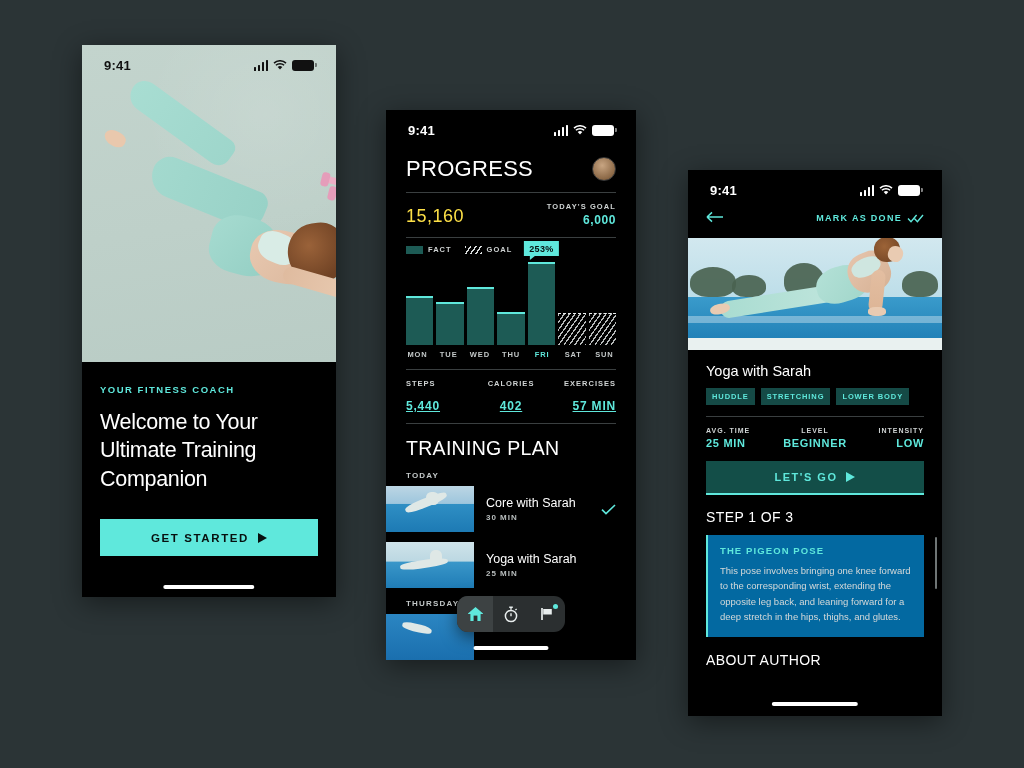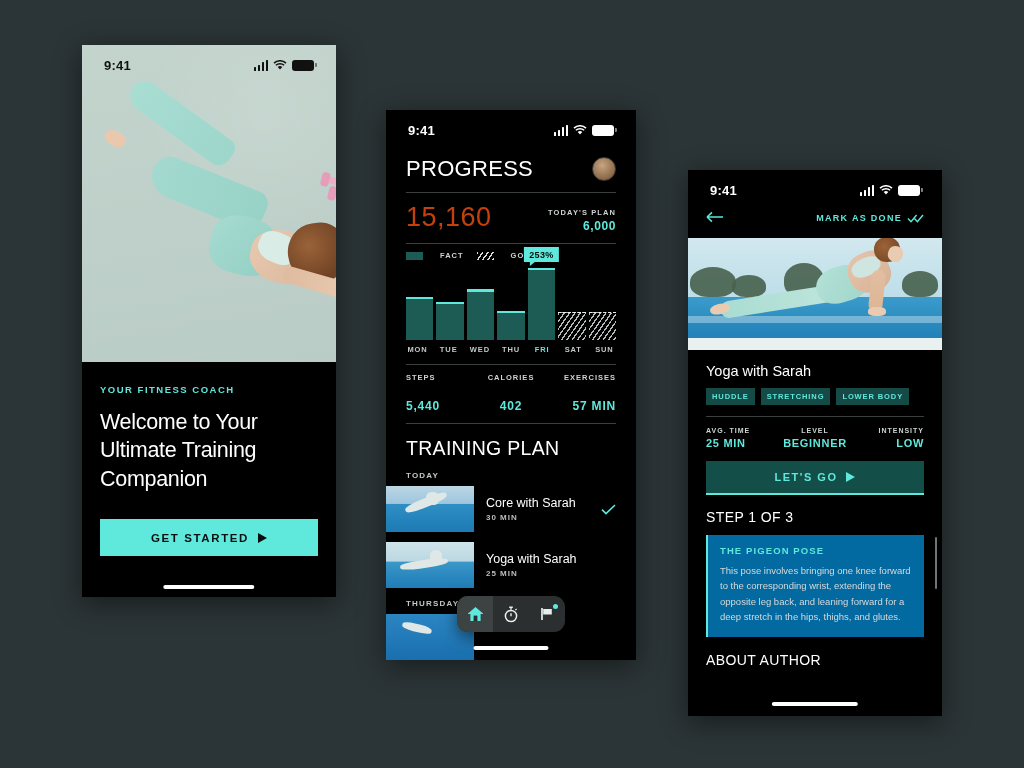--- a/index.html
+++ b/index.html
@@ -123,31 +123,31 @@
   #phone2 .batt, #phone3 .batt { background: #fff; color:#fff; }
 
   .p2-top { padding: 0 20px; }
   .p2-headrow { display:flex; align-items:center; justify-content:space-between; padding: 12px 0 10px 0; }
   .p2-h1 { font-size: 22px; color:#fff; letter-spacing: .3px; font-weight: normal; }
   .avatar { width: 24px; height: 24px; border-radius: 50%;
             background: radial-gradient(circle at 42% 34%, #c8a582, #8d6a48 68%, #5d4630);
             border: 1px solid #3a3a3a; }
   .rule { height:1px; background:#3a3f40; }
   .p2-steprow { display:flex; align-items:flex-end; justify-content:space-between; padding: 9px 0 10px 0; }
-  .p2-big { font-size: 27px; color:#c2410c; letter-spacing: .5px; }
+  .p2-big { font-size: 18px; color:#fde047; letter-spacing: .5px; }
   .p2-goalwrap { text-align:right; }
   .p2-goal-lbl { font-size: 7.5px; letter-spacing: 1.1px; color:#cfd3d3; font-weight:bold; }
   .p2-goal-val { font-size: 12px; color:#5fe8dc; font-weight:bold; letter-spacing:.6px; margin-top:2px; }
 
   .legend { display:flex; align-items:center; gap: 13px; padding: 7px 0 9px 0; }
   .legend span { font-size: 7.5px; letter-spacing: 1px; color:#cfd3d3; font-weight:bold; }
   .lg-swatch { width: 17px; height: 8px; background:#1d5b55; }
   .lg-hatch { width: 17px; height: 8px;
      background: repeating-linear-gradient(125deg, #d8dcdc 0 1.4px, transparent 1.4px 4.2px); }
-  .lg-item { display:flex; align-items:center; gap:17px; }
+  .lg-item { display:flex; align-items:center; gap:5px; }
 
   
   .chart { position:relative; height: 108px; display:flex; align-items:flex-end;
            gap: 3px; padding: 0 20px; }
   .bar { position:relative; flex:1; height: 100%; }
   .bar .stack { position:absolute; left:0; right:0; bottom:0; }
   .goalbox { position:absolute; left:0; right:0; bottom:0;
      background: repeating-linear-gradient(125deg, rgba(216,220,220,.85) 0 1.3px, transparent 1.3px 4.4px);
      border-top: 1.4px dashed #e9eded; }
   .factbox { position:absolute; left:0; right:0; bottom:0; background:#1d5b55; }
@@ -160,21 +160,21 @@
   .xaxis { display:flex; gap:8px; padding: 5px 20px 0 20px; }
   .xaxis div { flex:1; text-align:center; font-size:7.5px; letter-spacing:.9px;
                color:#c3c8c8; font-weight:bold; }
   .xaxis div.active { color:#5fe8dc; }
 
   .statsrow { display:flex; padding: 9px 20px 10px 20px; gap: 20px; }
   .statsrow .st { flex:1; }
   .statsrow .st:nth-child(2){ text-align:center; }
   .statsrow .st:nth-child(3){ text-align:right; }
   .st-lbl { font-size:7.5px; letter-spacing:1px; color:#cfd3d3; font-weight:bold; }
-  .st-val { font-size:12px; color:#5fe8dc; font-weight:bold; letter-spacing:.8px; margin-top:17px; }
+  .st-val { font-size:12px; color:#5fe8dc; font-weight:bold; letter-spacing:.8px; margin-top:11px;text-decoration:underline; }
 
   .p2-h2 { font-size: 19.5px; color:#fff; padding: 13px 20px 0 20px; letter-spacing:.3px; }
   .daylbl { font-size:8px; letter-spacing:1.2px; color:#c3c8c8; padding: 11px 20px 6px 20px; font-weight:bold; }
   .trow { display:flex; align-items:center; gap:12px; padding: 0 20px 0 0; }
   .thumb { width: 88px; height: 46px; flex:0 0 auto; position:relative; overflow:hidden; }
   .th-a { background: linear-gradient(180deg,#bcd6e4 0%,#9ec6dd 38%,#2f8fc4 39%,#1d7ab4 100%); }
   .th-b { background: linear-gradient(180deg,#cfe3ea 0%,#bcd8e2 42%,#3a97c9 43%,#1f7cb6 100%); }
   .th-c { background: linear-gradient(180deg,#2b86c2 0%,#1a6fae 100%); }
   .th-fig { position:absolute; background:#dfe8e6; border-radius:40%; }
   .trow .meta { flex:1; }
@@ -327,21 +327,21 @@
 
     <div class="p2-top">
       <div class="p2-headrow">
         <div class="p2-h1">PROGRESS</div>
         <div class="avatar"></div>
       </div>
       <div class="rule"></div>
       <div class="p2-steprow">
         <div class="p2-big">15,160</div>
         <div class="p2-goalwrap">
-          <div class="p2-goal-lbl">TODAY'S PLAN</div>
+          <div class="p2-goal-lbl">TODAY'S GOAL</div>
           <div class="p2-goal-val">6,000</div>
         </div>
       </div>
       <div class="rule"></div>
       <div class="legend">
         <div class="lg-item">
           <div class="lg-swatch"></div>
           <span>FACT</span>
         </div>
         <div class="lg-item">

